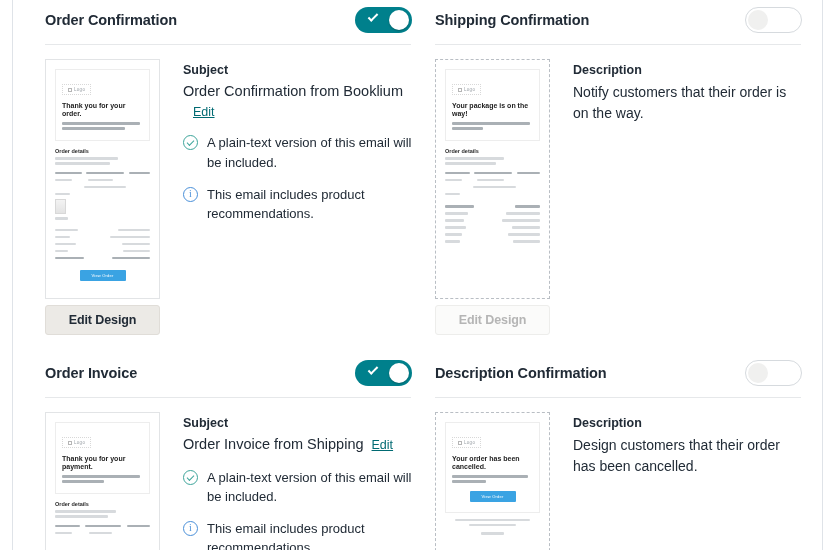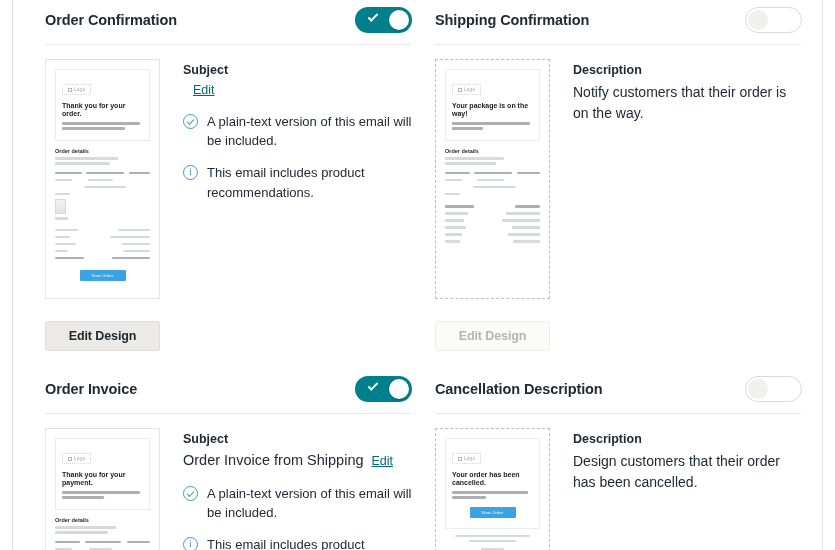--- a/index.html
+++ b/index.html
@@ -166,21 +166,21 @@
     border: 1px solid #d8d8d8;
     background: linear-gradient(#f3f3f3,#e3e3e3);
     margin: 4px 0 3px 0;
   }
   .mini-table-row { display: flex; justify-content: space-between; margin-bottom: 2px; }
   .mini-table-row .k { width: 34%; }
   .mini-foot { padding: 6px 10px 0 10px; }
 
   
   .edit-design {
-    margin-top: 22px;
+    margin-top: 6px;
     width: 115px;
     height: 30px;
     border-radius: 3px;
     font-size: 12.5px;
     font-weight: 700;
     display: flex;
     align-items: center;
     justify-content: center;
     letter-spacing: -0.1px;
   }
@@ -339,20 +339,21 @@
                 </div>
                 <div class="mini-btn">View Order</div>
               </div>
             </div>
             <div class="edit-design enabled">Edit Design</div>
           </div>
 
           <div class="info-col">
             <div class="label">Subject</div>
             <div class="subject-line">
+              <span>Order Confirmation from Booklium</span>
               <span class="edit-link edit-below">Edit</span>
             </div>
             <div class="note">
               <span class="ic check"></span>
               <span>A plain-text version of this email will be included.</span>
             </div>
             <div class="note">
               <span class="ic info"></span>
               <span>This email includes product recommendations.</span>
             </div>
@@ -493,21 +494,21 @@
             <div class="note">
               <span class="ic info"></span>
               <span>This email includes product recommendations.</span>
             </div>
           </div>
         </div>
       </div>
 
       <div class="card">
         <div class="card-head">
-          <div class="card-title">Cancellation Description</div>
+          <div class="card-title">Description Confirmation</div>
           <div class="toggle off">
             <div class="knob"></div>
           </div>
         </div>
         <div class="divider"></div>
 
         <div class="card-body">
           <div class="thumb-col">
             <div class="thumb dashed">
               <div class="thumb-inner">

